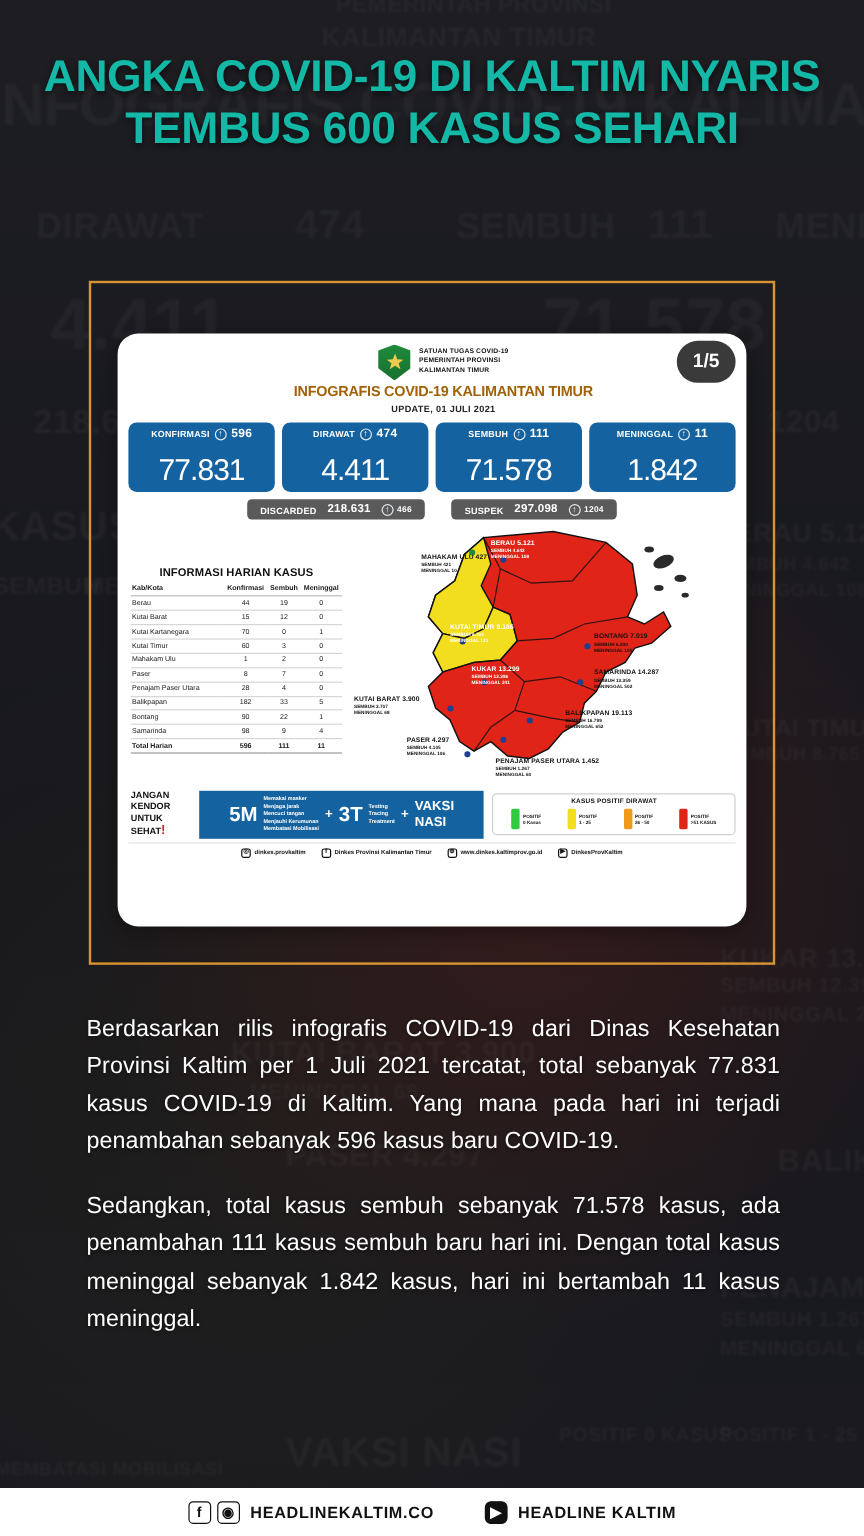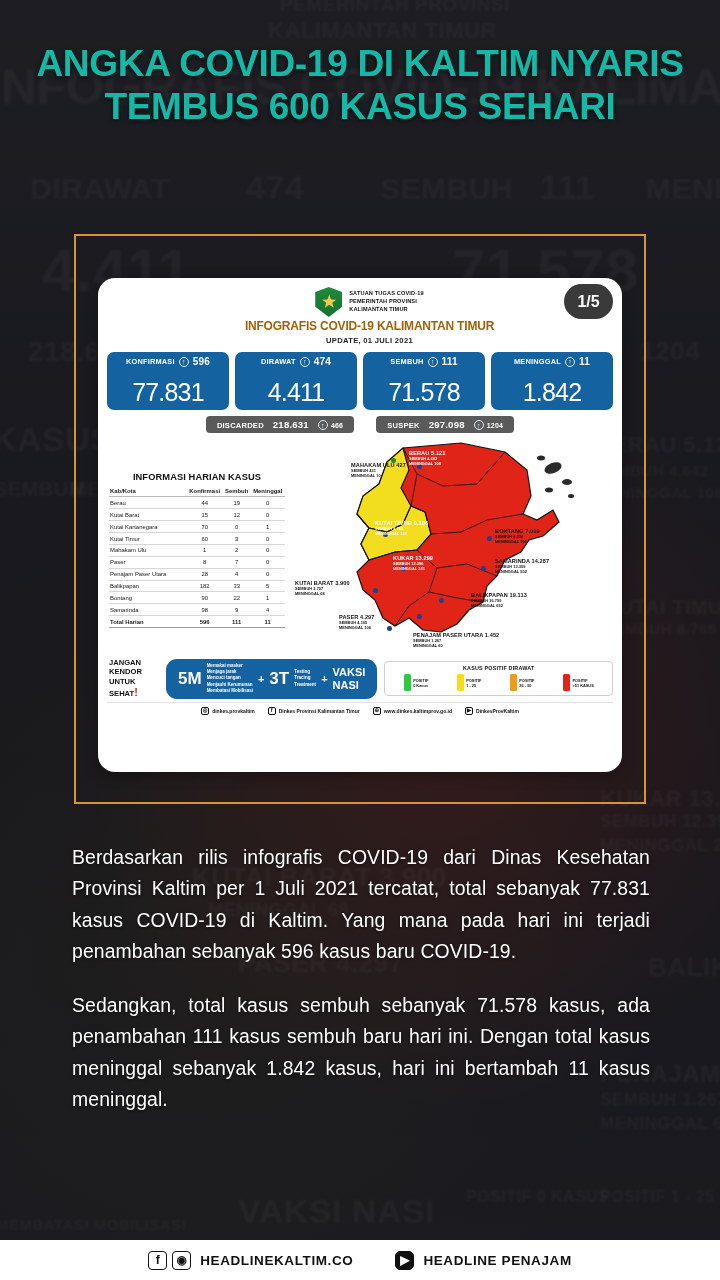--- a/index.html
+++ b/index.html
@@ -182,23 +182,23 @@
   .ig-bottom {
     display: flex; align-items: center; gap: 7px;
     padding: 4px 9px 0 11px;
   }
   .jangan {
     font-size: 7.6px; font-weight: 800; color: #111; line-height: 1.22;
     text-align: left; flex: none; width: 50px;
   }
   .jangan .ex { color: #d8232a; font-size: 11px; }
   .pill5m {
-    background: #1463a0; border-radius: 11px; color: #fff;
+    background: #1463a0; border-radius: 0; color: #fff;
     display: flex; align-items: center; gap: 5px;
-    padding: 4px 12px; flex: none;
+    padding: 4px 25px; flex: none;
   }
   .big5m { font-size: 17px; font-weight: 800; }
   .list5m { font-size: 4.5px; font-weight: 700; line-height: 1.42; }
   .plus { font-size: 11px; font-weight: 800; }
   .list3t { font-size: 4.6px; font-weight: 700; line-height: 1.4; }
   .vaksi { font-size: 11px; font-weight: 800; line-height: 1.1; }
   .legend-box {
     flex: 1; border: .8px solid #cfcfcf; border-radius: 4px;
     padding: 3px 4px 4px;
   }
@@ -650,15 +650,15 @@
 <div class="footer">
   <div class="f-item">
     <div class="f-icons">
       <span class="f-ic">f</span>
       <span class="f-ic">◉</span>
     </div>
     <span class="f-txt">HEADLINEKALTIM.CO</span>
   </div>
   <div class="f-item">
     <span class="f-ic solid">▶</span>
-    <span class="f-txt">HEADLINE PENAJAM</span>
+    <span class="f-txt">HEADLINE KALTIM</span>
   </div>
 </div>
 
 </body></html>

